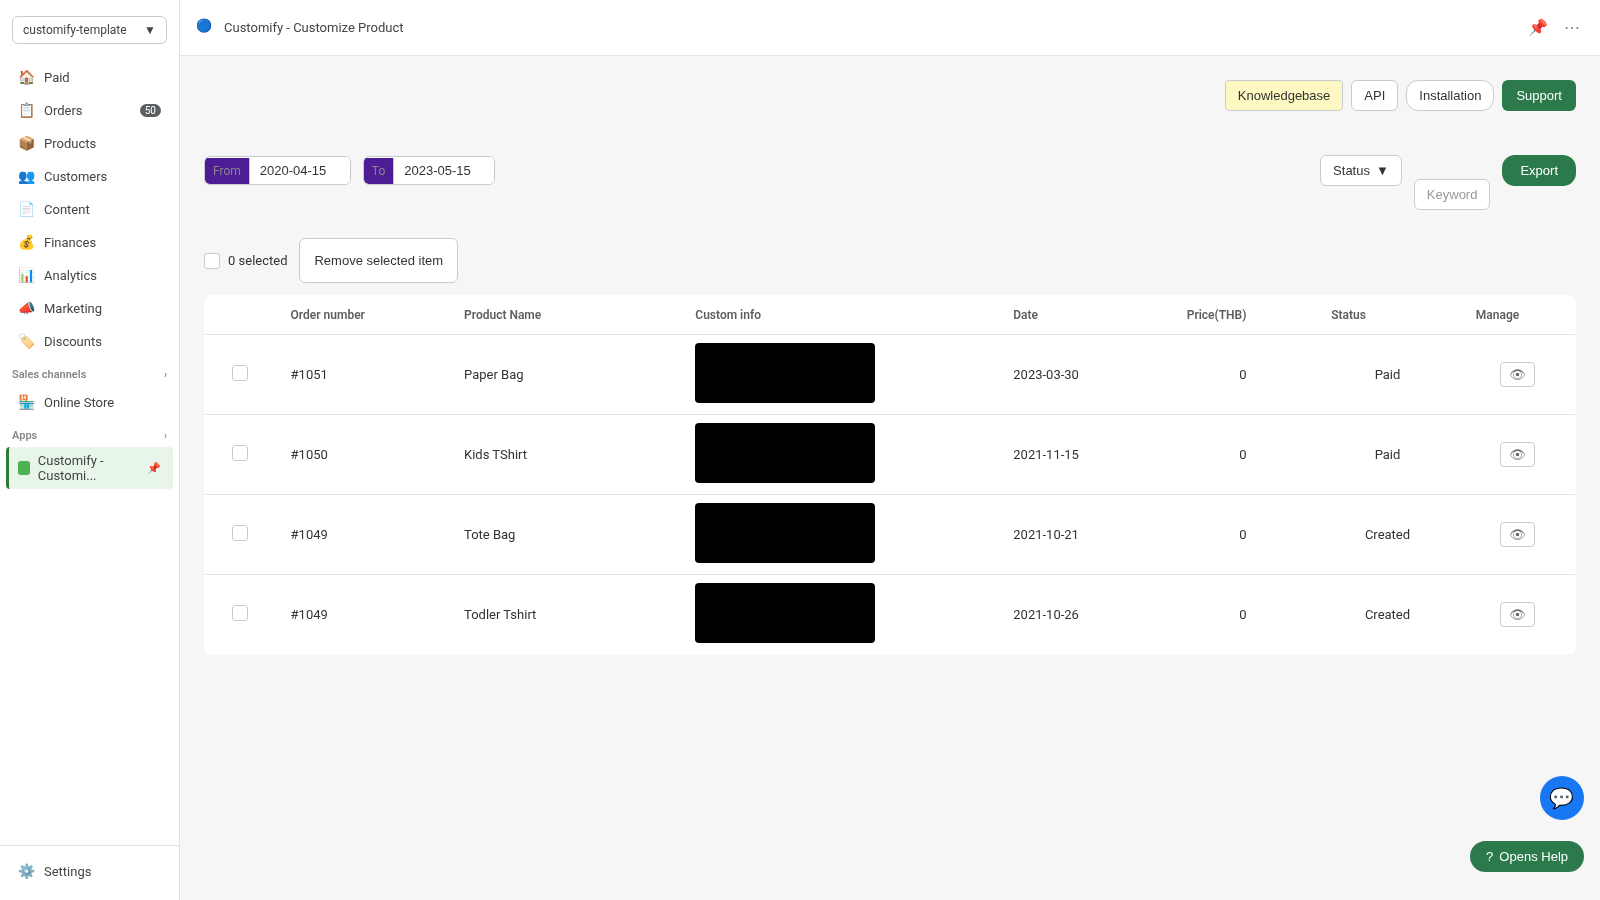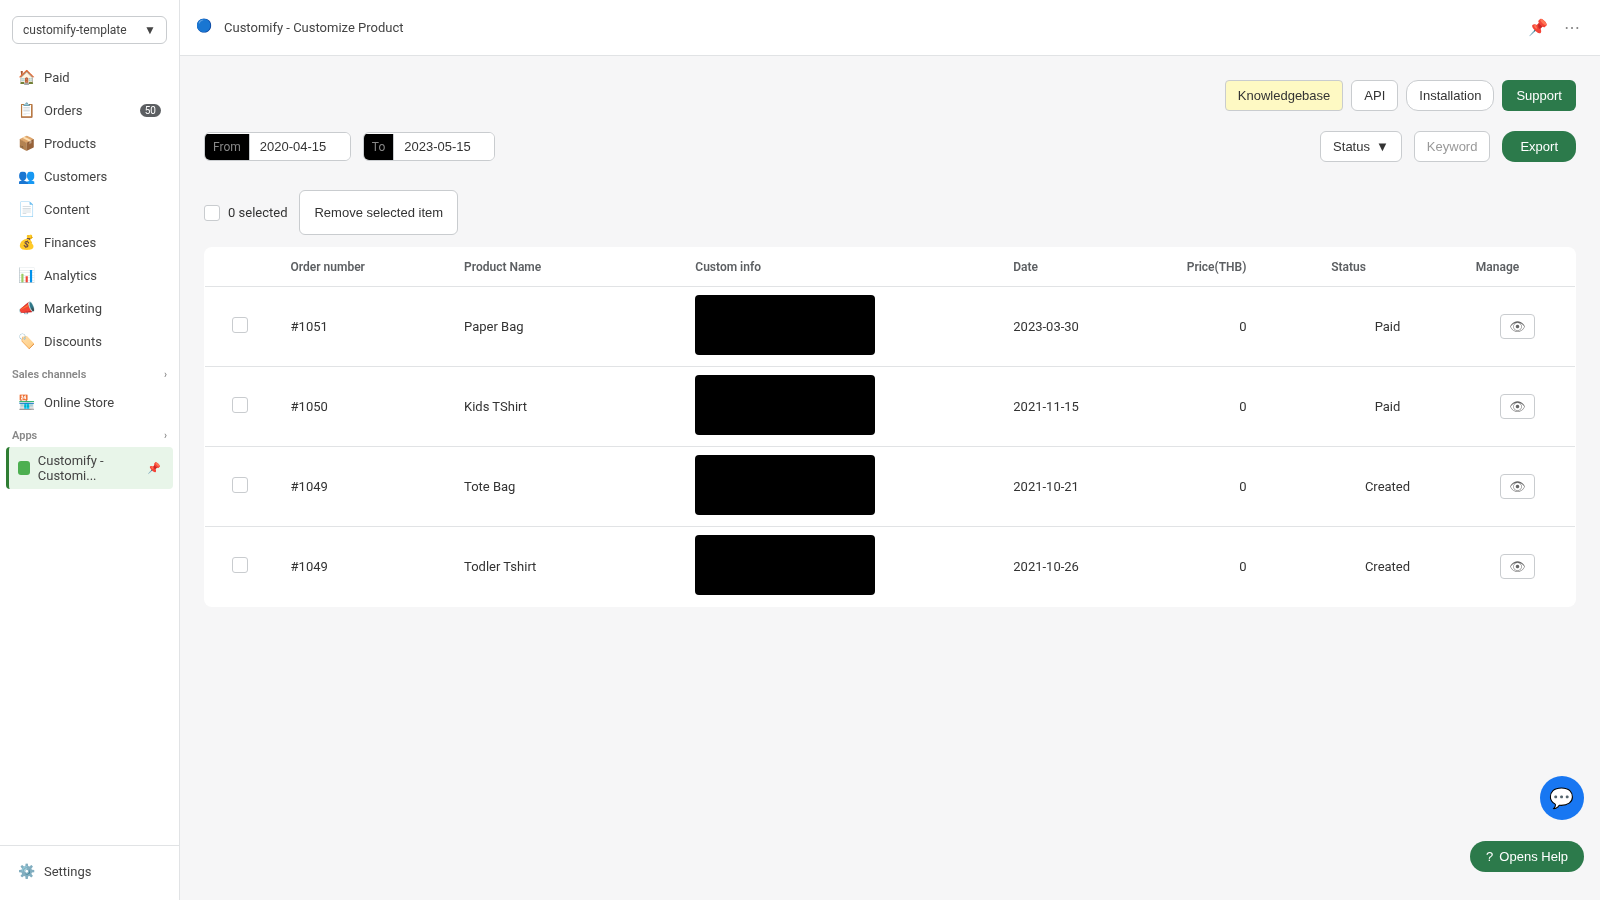--- a/index.html
+++ b/index.html
@@ -37,24 +37,24 @@
     .topbar-title { font-size: 13px; color: #444; }
     .topbar-right { margin-left: auto; display: flex; align-items: center; gap: 8px; }
     .topbar-icon-btn { background: none; border: none; cursor: pointer; color: #888; font-size: 16px; padding: 4px; }
 
     
     .content-area { flex: 1; overflow-y: auto; padding: 24px; }
 
     
     .action-toolbar { display: flex; align-items: center; gap: 12px; margin-bottom: 16px; flex-wrap: wrap; }
     .date-input-group { display: flex; align-items: center; border: 1px solid #c9cccf; border-radius: 6px; overflow: hidden; background: #fff; }
-    .date-label { padding: 6px 8px; font-size: 12px; color: #888; background: #000000; border-right: 1px solid #c9cccf; }
+    .date-label { padding: 6px 8px; font-size: 12px; color: #888; background: #4c1d95; border-right: 1px solid #c9cccf; }
     .date-input { border: none; outline: none; padding: 6px 10px; font-size: 13px; color: #333; width: 100px; }
     .btn-status { display: flex; align-items: center; gap: 6px; border: 1px solid #c9cccf; border-radius: 6px; padding: 7px 12px; background: #fff; cursor: pointer; font-size: 13px; color: #333; }
-    .btn-keyword { border: 1px solid #c9cccf; border-radius: 6px; padding: 7px 12px; background: #fff; cursor: pointer; font-size: 13px; color: #999; }
+    .btn-keyword { border: 1px solid #c9cccf; border-radius: 6px; padding: 7px 12px; background: #fff; cursor: pointer; font-size: 13px; color: #999; margin-top: 48px; }
     .btn-export { background: #2c7a4b; color: #fff; border: none; border-radius: 13px; padding: 8px 18px; font-size: 13px; cursor: pointer; font-weight: 500; }
     .spacer { flex: 1; }
     .btn-knowledgebase { border: 1px solid #c9cccf; border-radius: 4px; padding: 7px 12px; background: #fef9c3; cursor: pointer; font-size: 13px; color: #333; }
     .btn-api { border: 1px solid #c9cccf; border-radius: 6px; padding: 7px 12px; background: #fff; cursor: pointer; font-size: 13px; color: #333; }
     .btn-installation { border: 1px solid #c9cccf; border-radius: 12px; padding: 7px 12px; background: #fff; cursor: pointer; font-size: 13px; color: #333; }
     .btn-support { background: #2c7a4b; color: #fff; border: none; border-radius: 6px; padding: 7px 14px; font-size: 13px; cursor: pointer; font-weight: 500; }
 
     
     .table-toolbar { display: flex; align-items: center; gap: 12px; margin-bottom: 0; padding: 12px 0; }
     .checkbox-select-all { display: flex; align-items: center; gap: 8px; }

